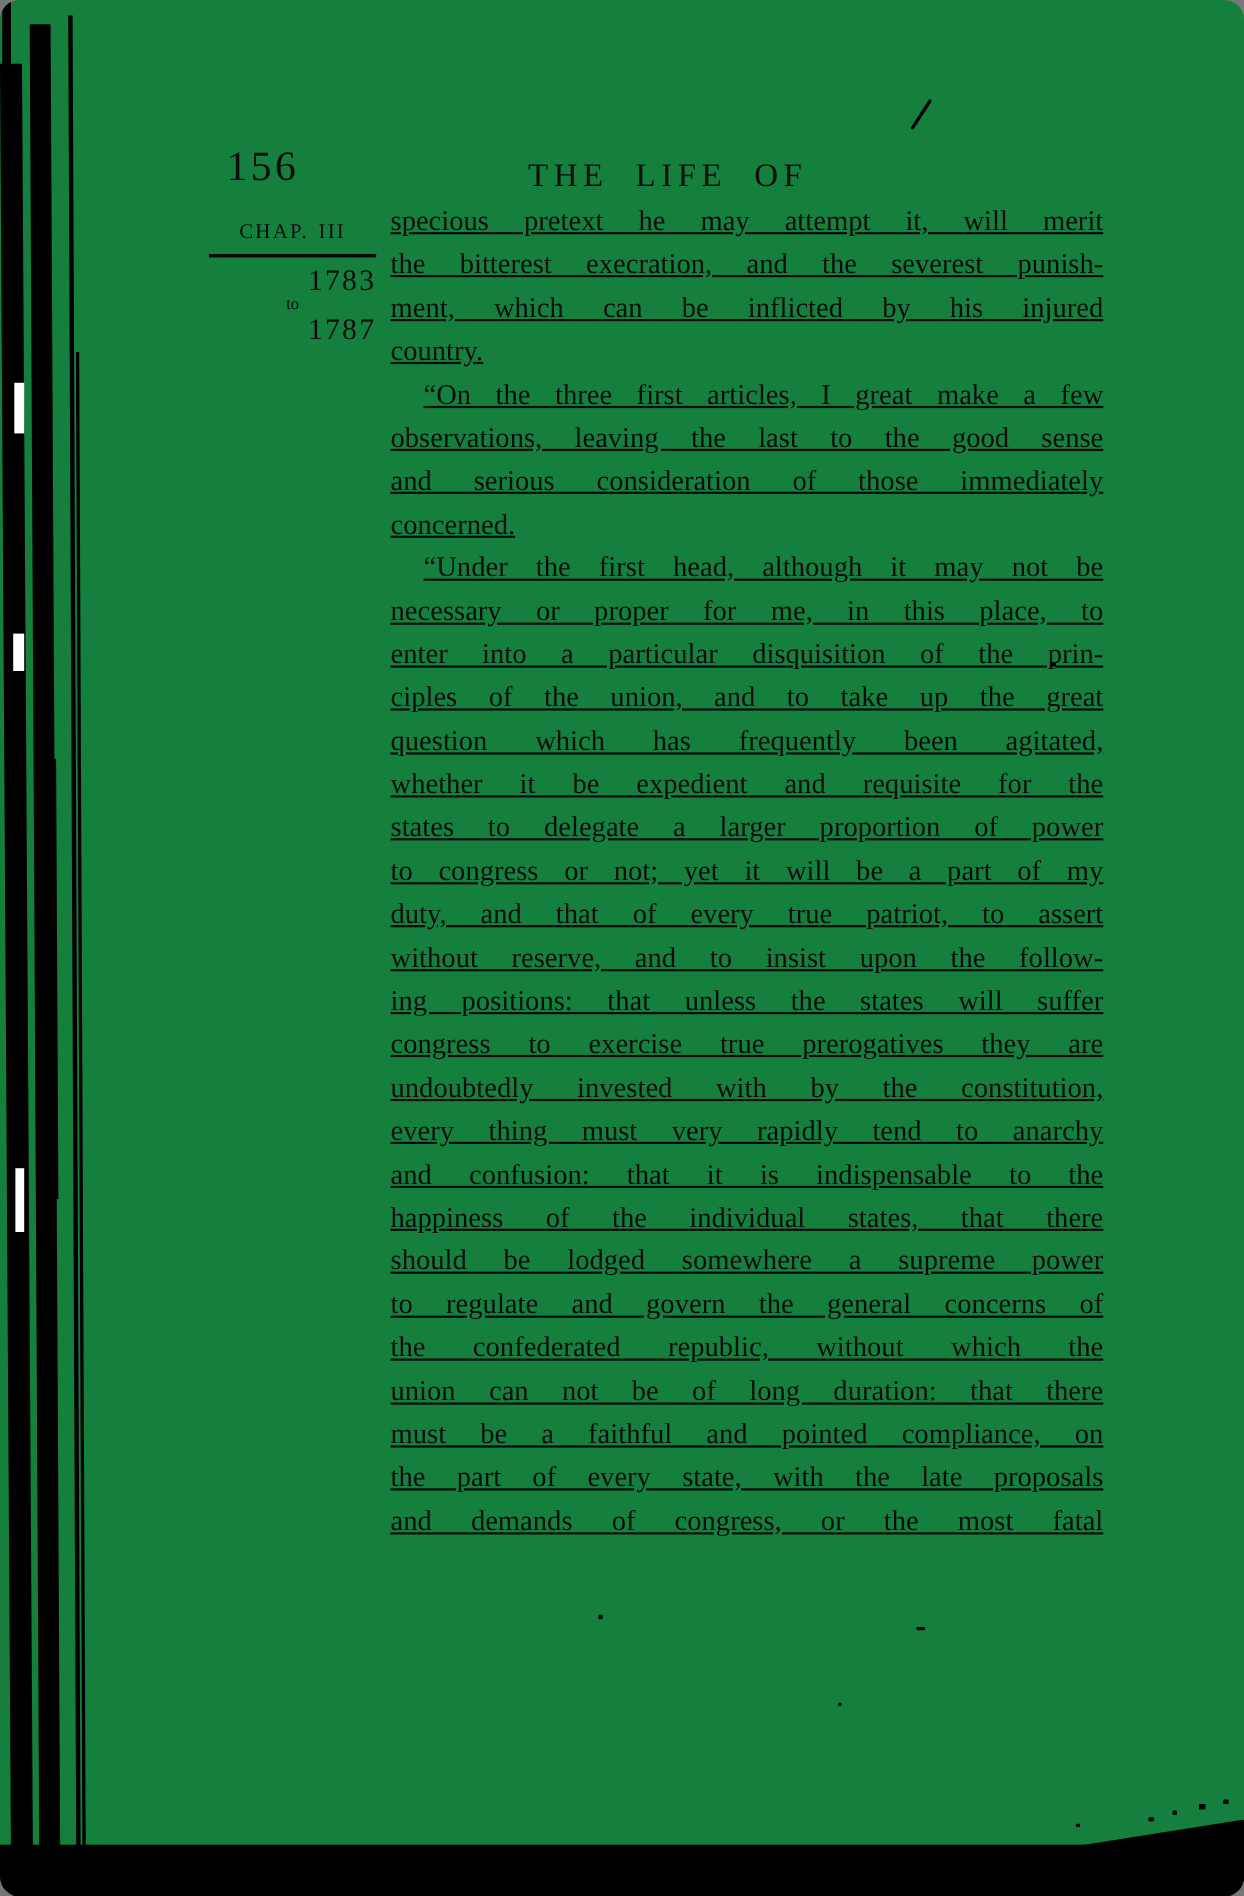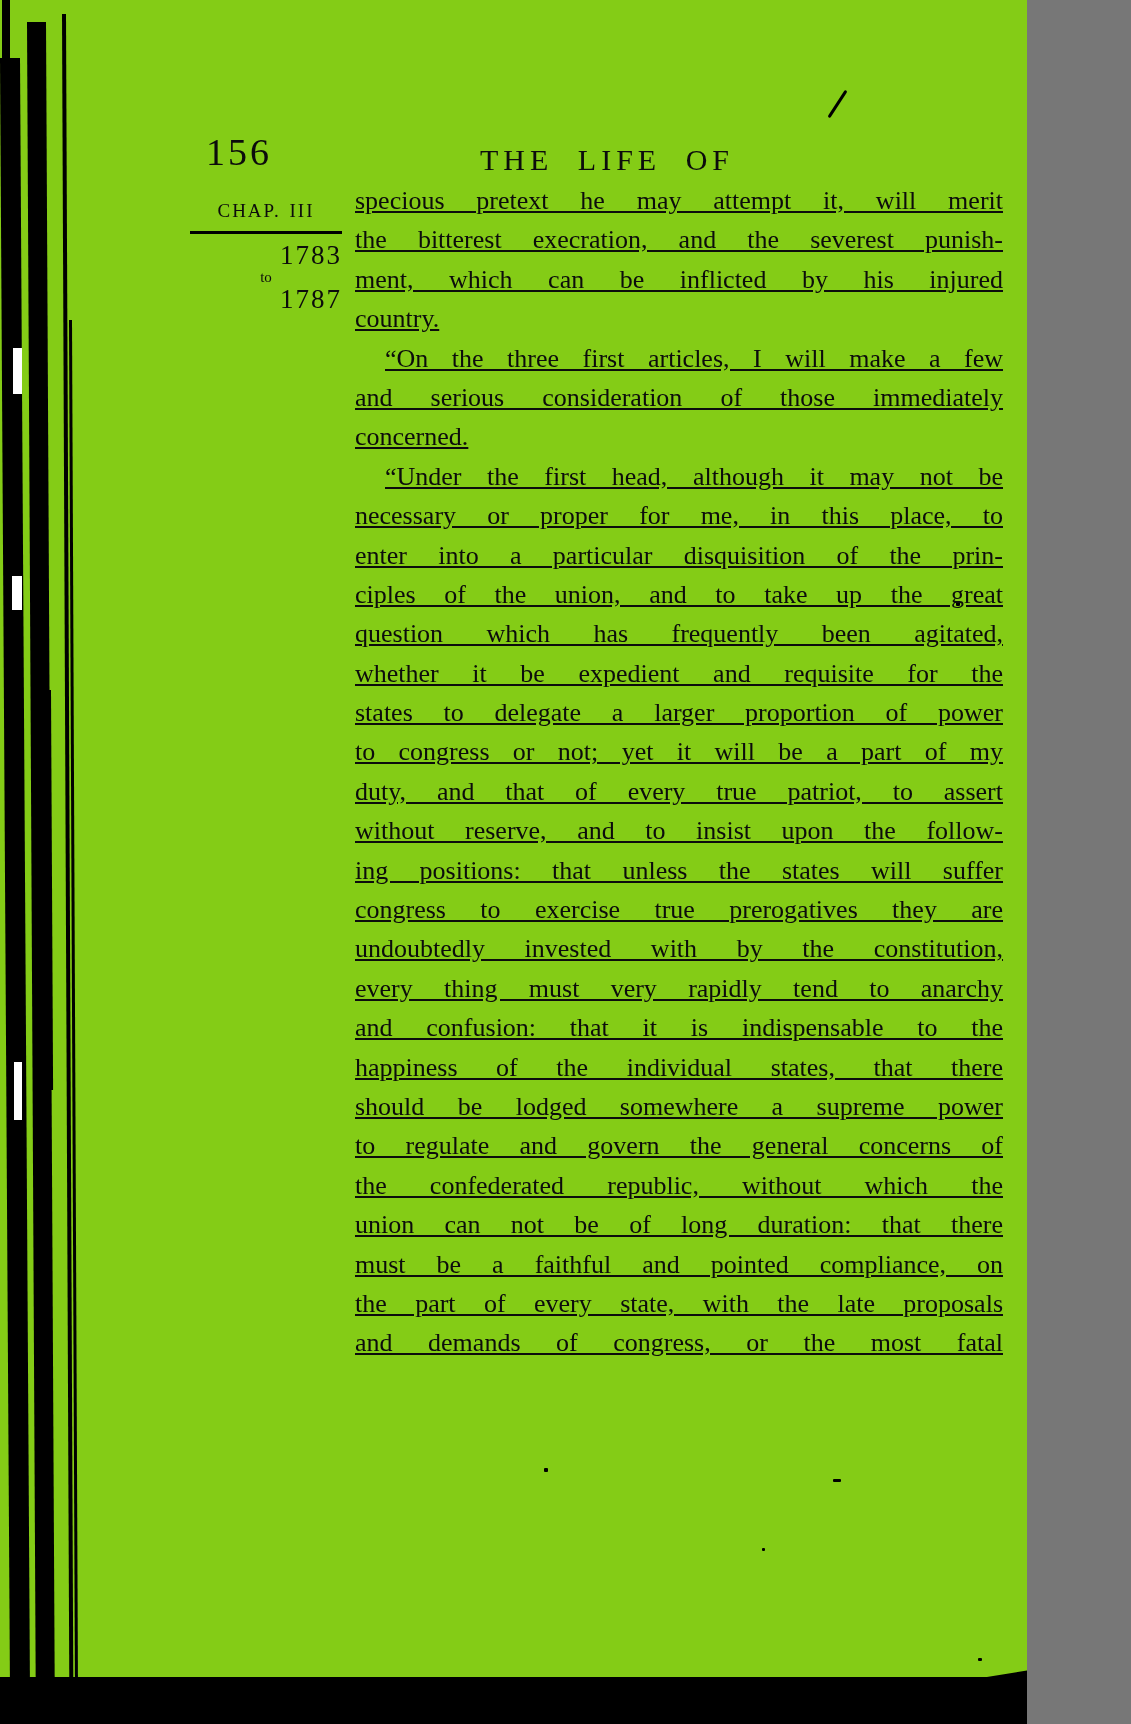--- a/index.html
+++ b/index.html
@@ -1,22 +1,23 @@
 <!DOCTYPE html>
 <html><head>
 <meta charset="utf-8">
 <style>
   html,body{margin:0;padding:0;background:#777;}
   .page{
     position:relative;
-    width:1027px;height:1724px;
-    background:#84cc16;
+    width:1131px;height:1724px;
+    background:#15803d;
     overflow:hidden;
     font-family:"Liberation Serif", serif;
     color:#0c0c0c;
+    border-radius:18px;
   }
   
   .artifact{position:absolute;background:#000;}
   .gutter{transform-origin:top left;}
   .band-a{left:0;top:58px;width:20px;height:1666px;transform:skewX(.35deg);}
   .band-a2{left:2px;top:0;width:8px;height:70px;}
   .band-b{left:27px;top:22px;width:19px;height:1702px;transform:skewX(.3deg);}
   .band-b2{left:37px;top:690px;width:14px;height:400px;transform:skewX(.3deg);}
   .line-c1{left:62px;top:14px;width:4px;height:1710px;transform:skewX(.25deg);}
   .line-c2{left:69px;top:320px;width:3px;height:1404px;transform:skewX(.25deg);}
@@ -103,21 +104,22 @@
     <div class="year year-start">1783</div>
     <div class="year-connector">to</div>
     <div class="year">1787</div>
   </div>
 
   <div class="body-text">
     <div class="line">specious pretext he may attempt it, will merit</div>
     <div class="line">the bitterest execration, and the severest punish-</div>
     <div class="line">ment, which can be inflicted by his injured</div>
     <div class="line end">country.</div>
-    <div class="line indent">“On the three first articles, I will make a few</div>
+    <div class="line indent">“On the three first articles, I great make a few</div>
+    <div class="line">observations, leaving the last to the good sense</div>
     <div class="line">and serious consideration of those immediately</div>
     <div class="line end">concerned.</div>
     <div class="line indent">“Under the first head, although it may not be</div>
     <div class="line">necessary or proper for me, in this place, to</div>
     <div class="line">enter into a particular disquisition of the prin-</div>
     <div class="line">ciples of the union, and to take up the great</div>
     <div class="line">question which has frequently been agitated,</div>
     <div class="line">whether it be expedient and requisite for the</div>
     <div class="line">states to delegate a larger proportion of power</div>
     <div class="line">to congress or not; yet it will be a part of my</div>

